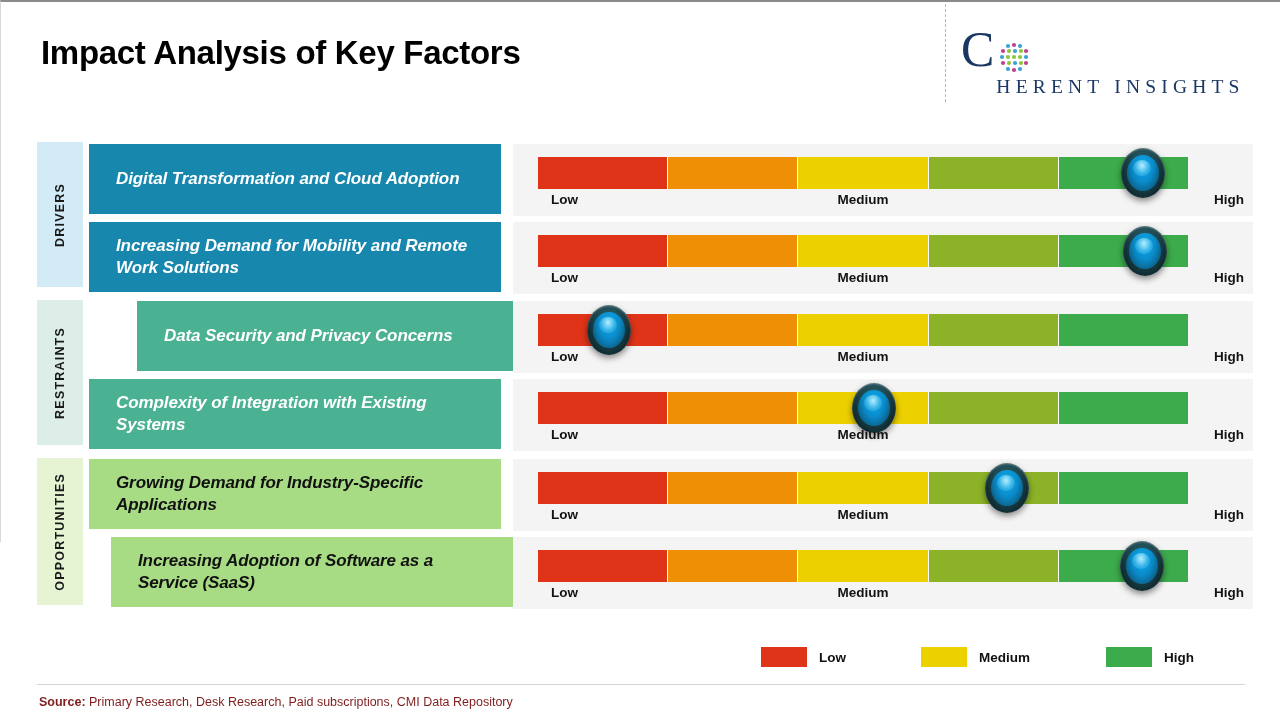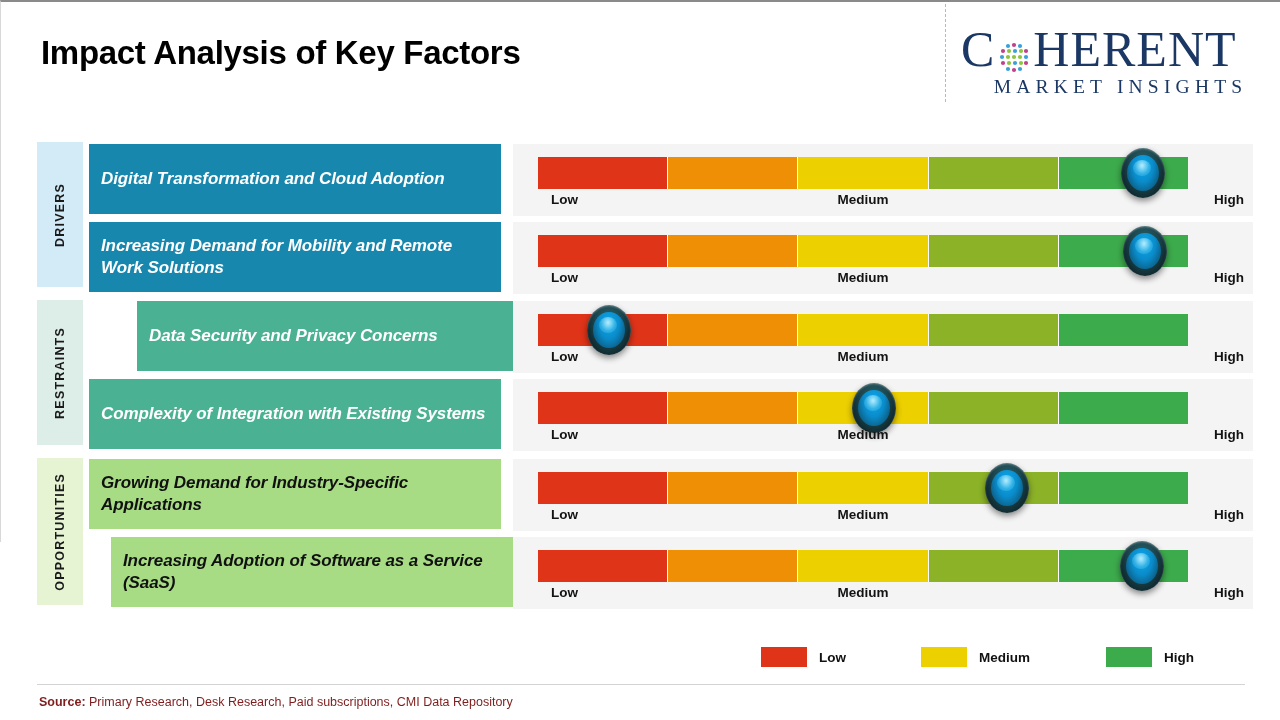--- a/index.html
+++ b/index.html
@@ -70,21 +70,21 @@
     font-size: 12.5px; font-weight: bold; color: #1a1a1a;
     letter-spacing: 1.2px; white-space: nowrap;
   }
   .cat-drivers { background: #d3ebf7; }
   .cat-restraints { background: #dceee7; }
   .cat-opportunities { background: #e6f4d4; }
 
   .factor-box {
     position: absolute; left: 88px; width: 412px;
     display: flex; align-items: center;
-    padding: 0 12px;
+    padding: 0 27px;
   }
   .factor-box span {
     font-size: 17px; font-weight: bold; font-style: italic;
     line-height: 1.28; letter-spacing: -0.1px;
   }
   .f-driver { background: #1787ad; }
   .f-driver span { color: #ffffff; }
   .f-restraint { background: #4bb193; }
   .f-restraint span { color: #ffffff; }
   .f-opportunity { background: #a7db84; }
@@ -189,23 +189,22 @@
               <circle cx="13" cy="23" r="2.1" fill="#8cc63f"></circle>
               <circle cx="19" cy="23" r="2.1" fill="#3aa0d8"></circle>
               <circle cx="25" cy="23" r="2.1" fill="#8cc63f"></circle>
               <circle cx="30" cy="23" r="2.1" fill="#c0418c"></circle>
               <circle cx="12" cy="29" r="2.1" fill="#3aa0d8"></circle>
               <circle cx="18" cy="30" r="2.1" fill="#c0418c"></circle>
               <circle cx="24" cy="29" r="2.1" fill="#3aa0d8"></circle>
             </g>
           </svg>
         </span>
-        <span class="logo-rest">HERENT</span>
-      </div>
-      <div class="logo-tag">MARKET INSIGHTS</div>
+      </div>
+      <div class="logo-tag">HERENT INSIGHTS</div>
     </div>
   </div>
 
   <div class="matrix">
 
     <div class="cat-col">
       <div class="cat-label cat-drivers" style="top: 0px; height: 145px; background: rgb(211, 235, 247);">
         <span>DRIVERS</span>
       </div>
       <div class="cat-label cat-restraints" style="top: 158px; height: 145px; background: rgb(220, 238, 231);">

